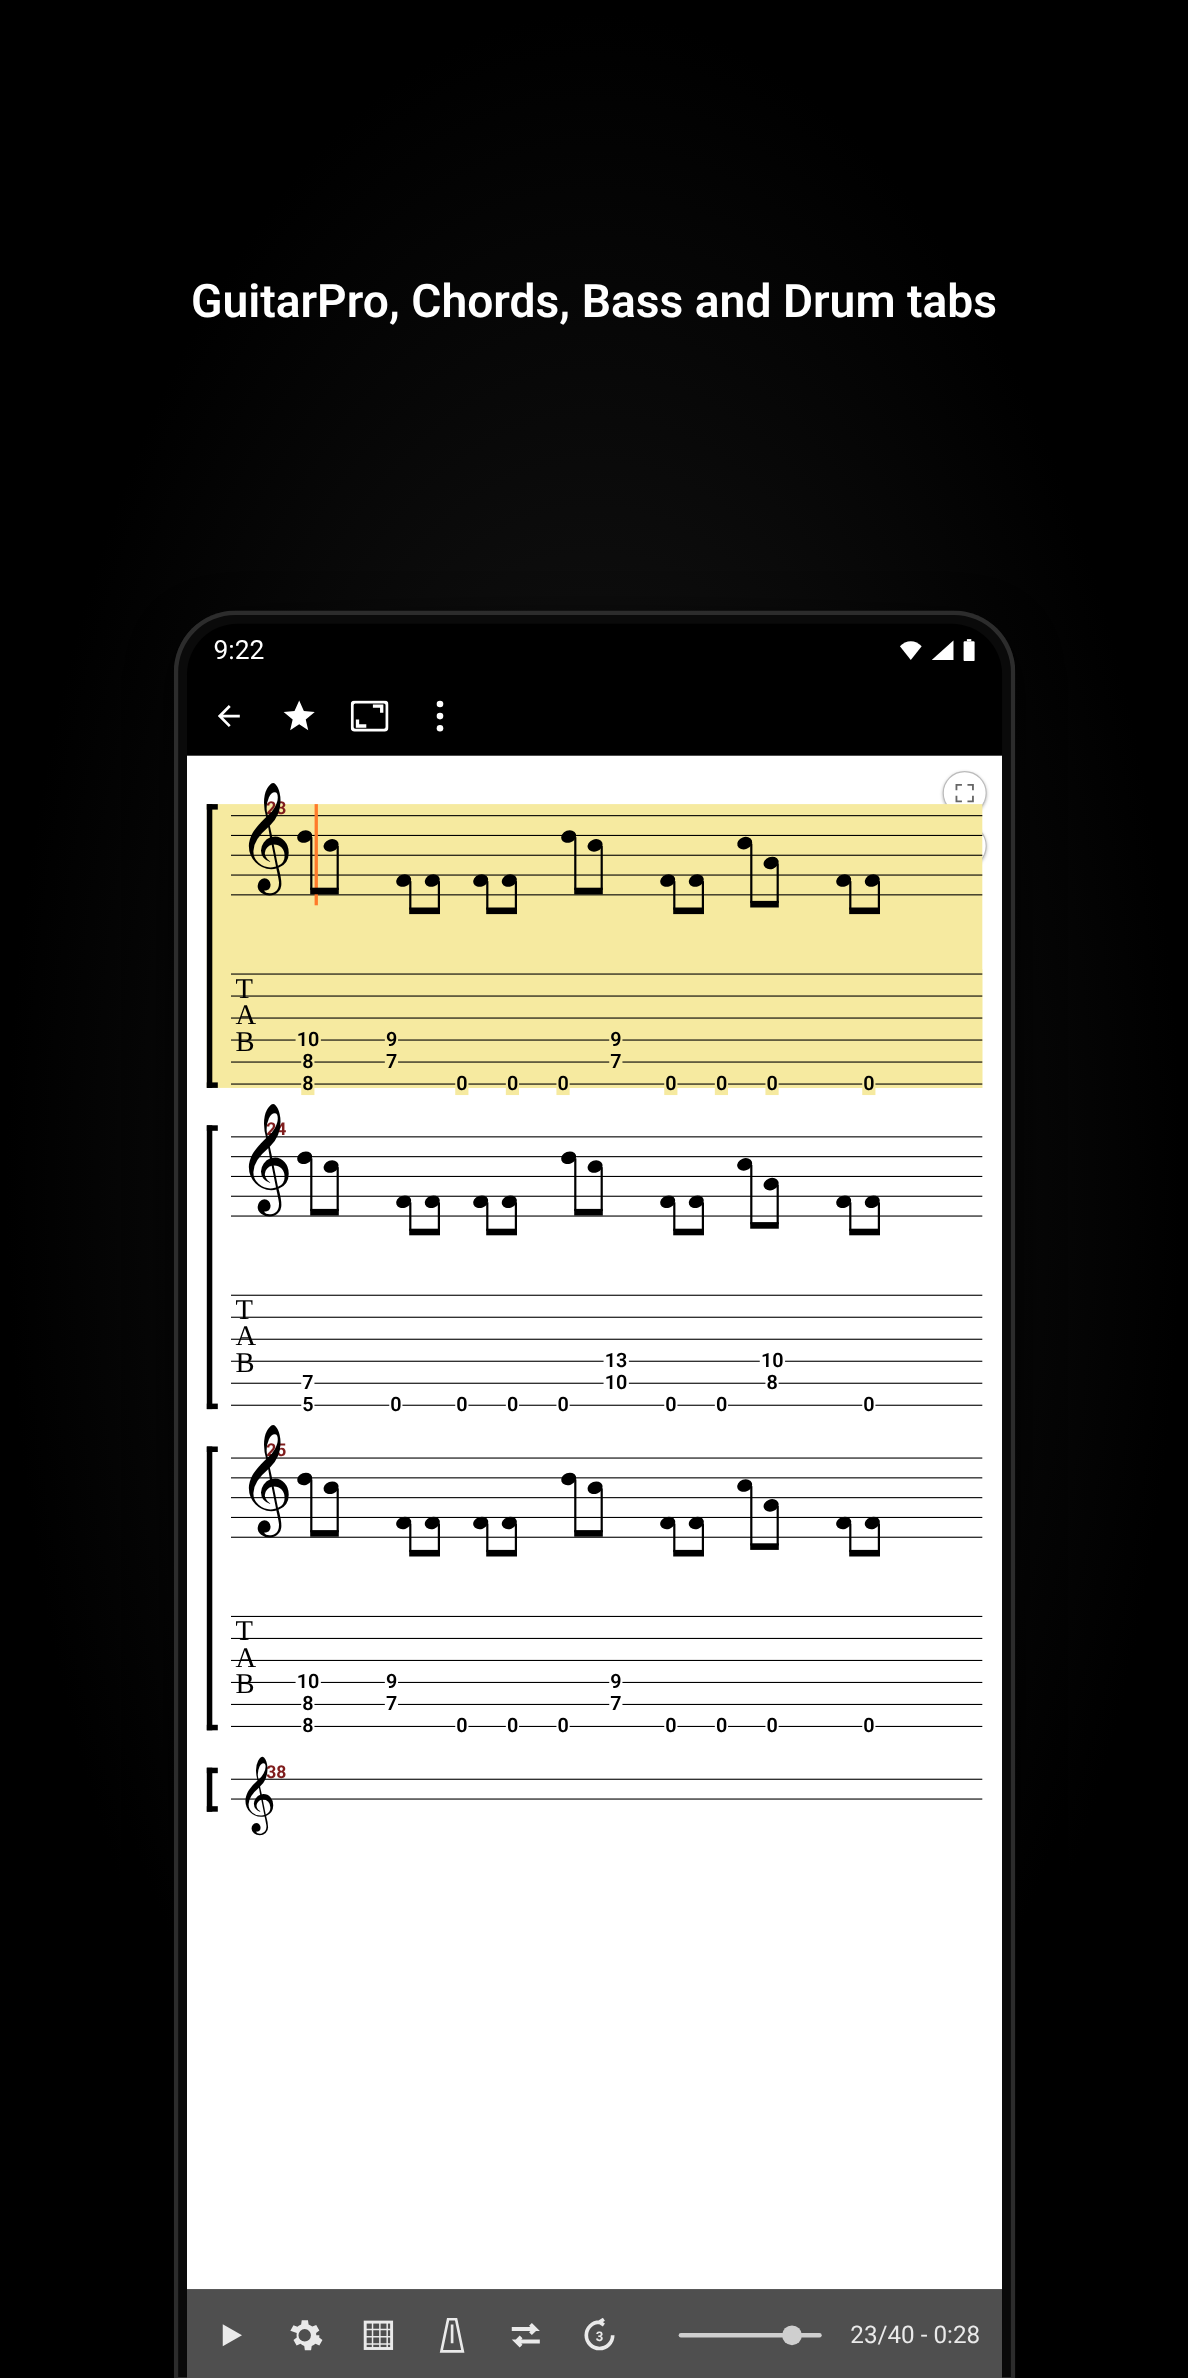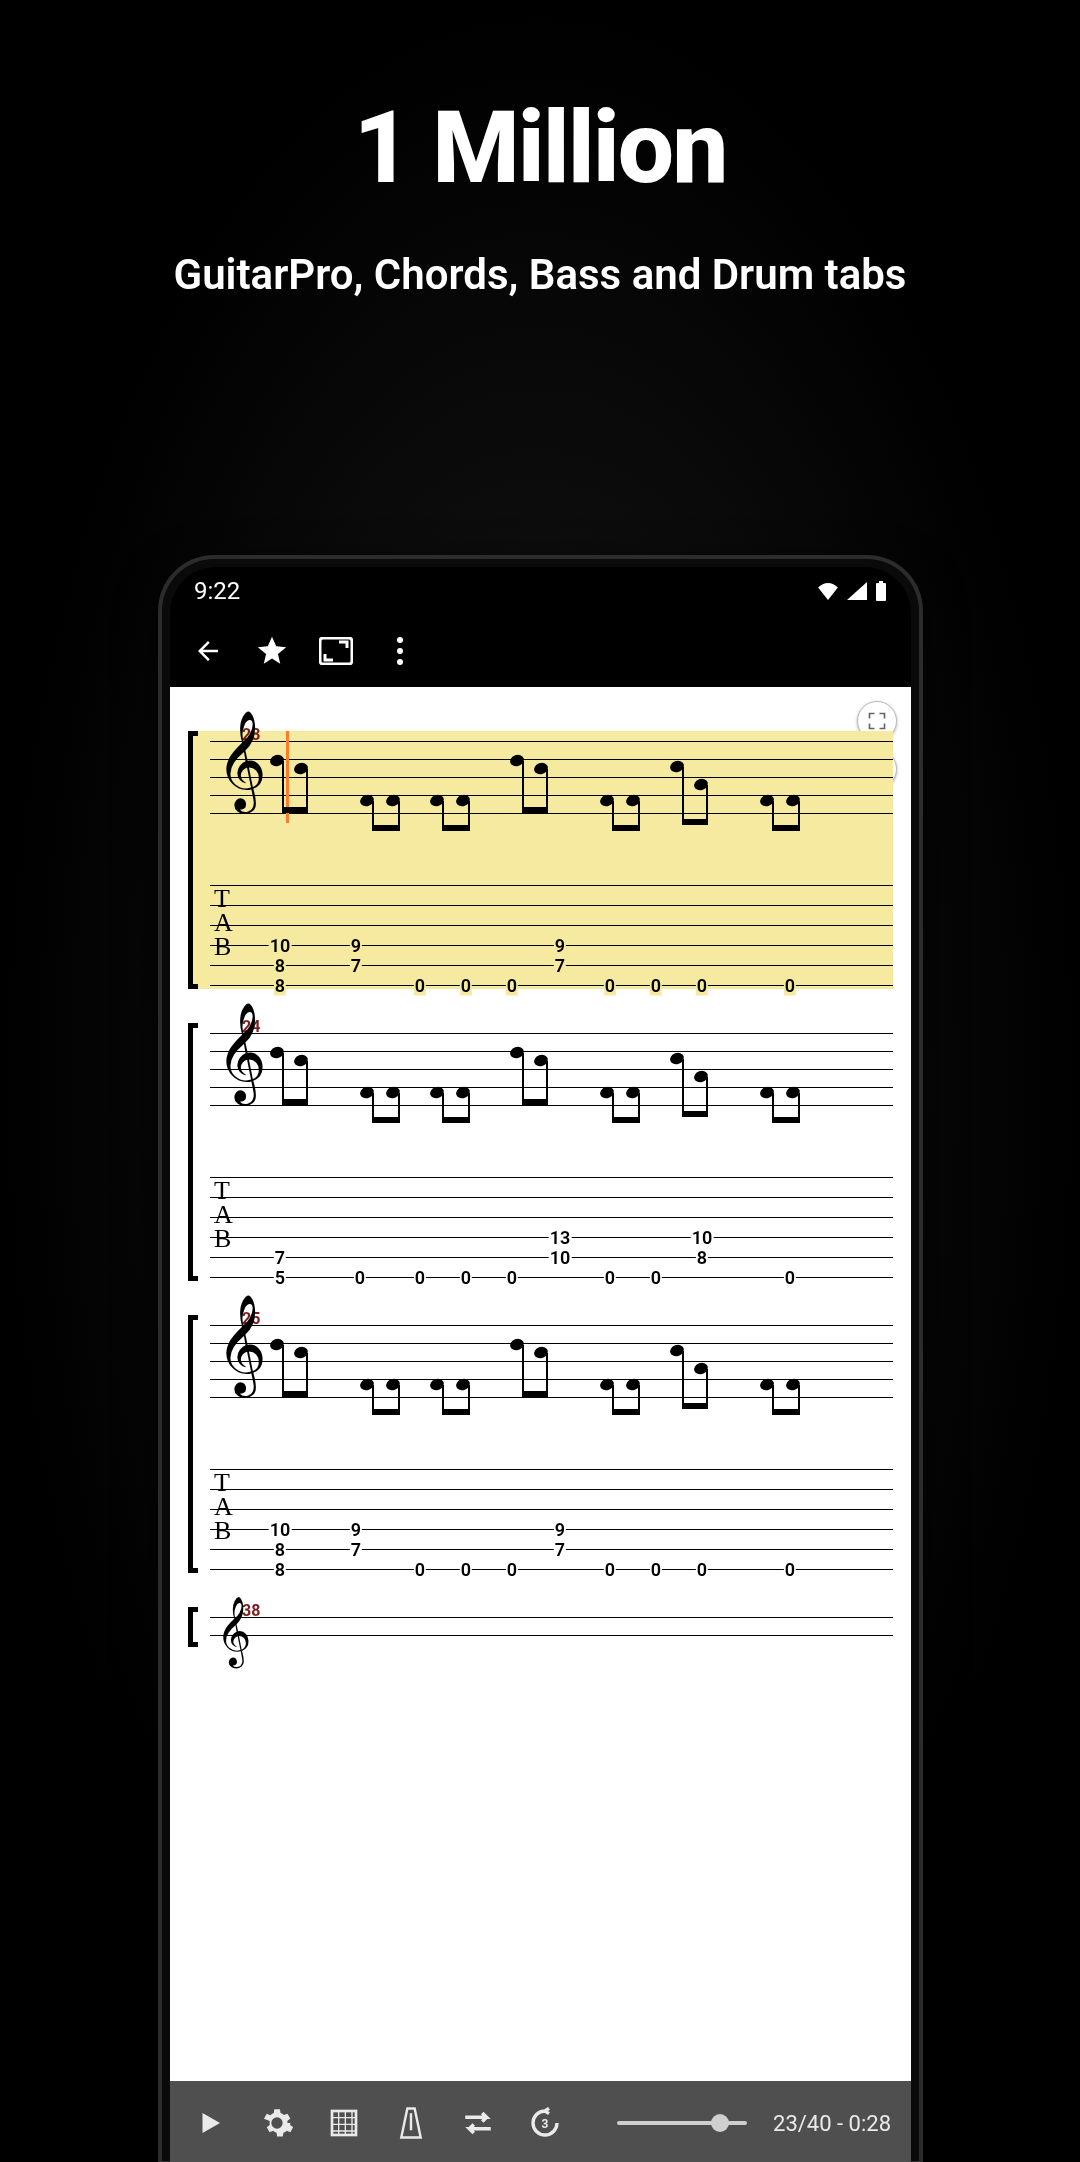--- a/index.html
+++ b/index.html
@@ -41,21 +41,21 @@
   .slider { position: relative; width: 140px; height: 4px; background: #cfcfcf; border-radius: 2px; }
   .slider .thumb { position: absolute; top: -7px; width: 18px; height: 18px; border-radius: 50%; background: #cfcfcf; }
   .counter { font-size: 22px; white-space: nowrap; }
   svg { display: block; }
 </style>
 </head>
 <body>
 
 <div class="promo">
   <div class="promo-title">
-    <span>1 Million</span><br>
+    <br>
   </div>
   <div class="promo-sub">GuitarPro, Chords, Bass and Drum tabs</div>
 </div>
 
 <div class="phone">
   <div class="screen">
 
     <div class="statusbar">
       <span>9:22</span>
       <div class="status-icons">

